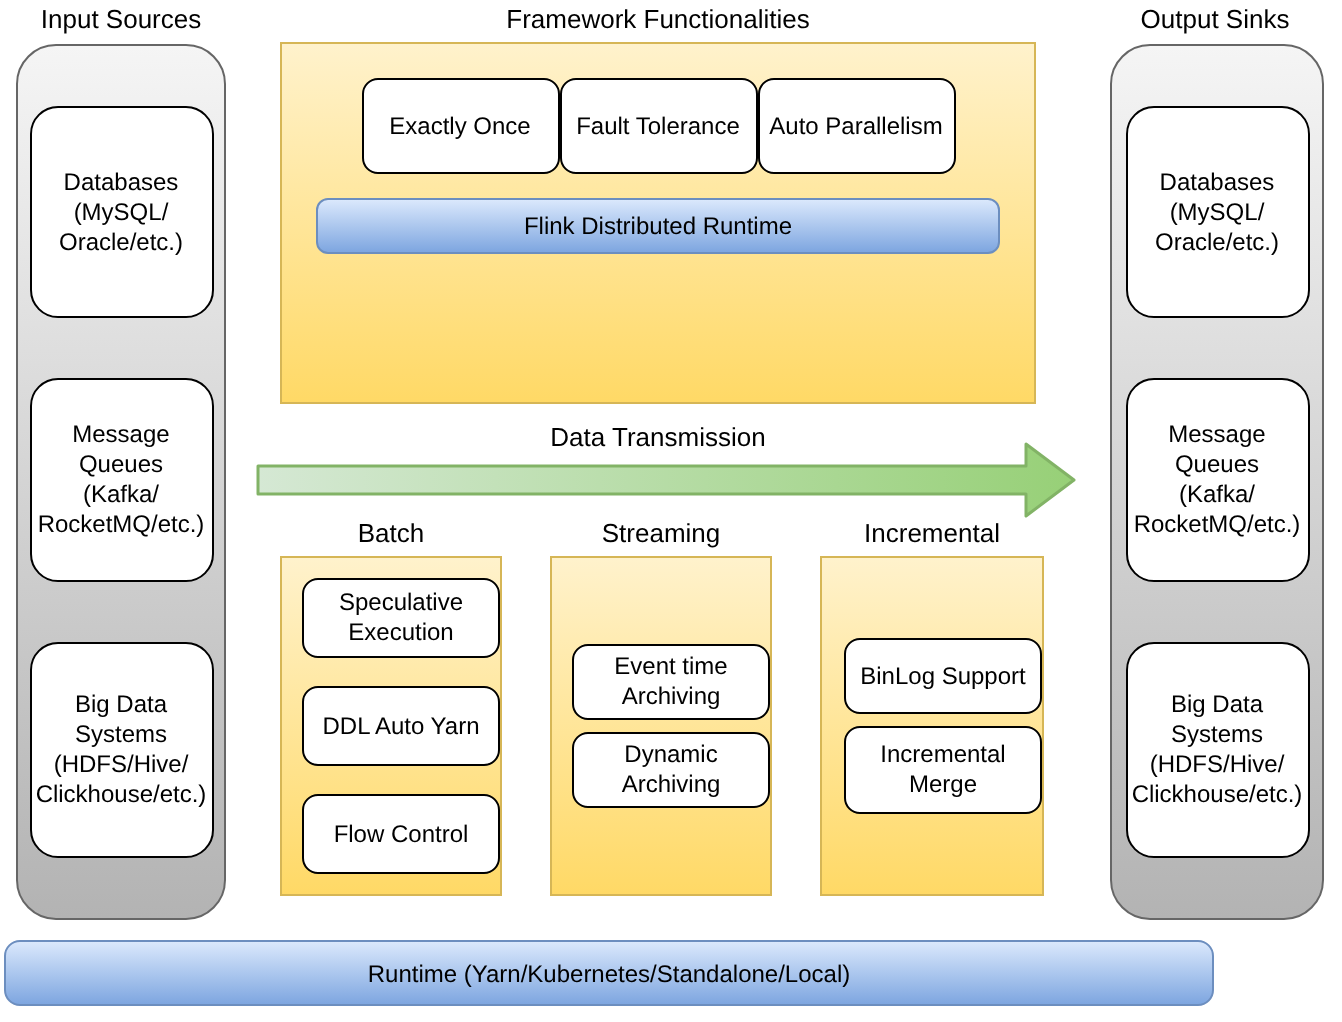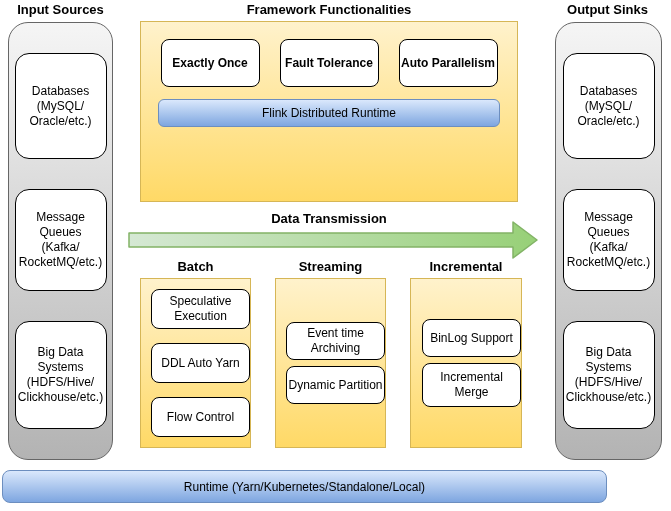--- a/index.html
+++ b/index.html
@@ -3,41 +3,40 @@
 <meta charset="utf-8">
 <style>
   html,body{margin:0;padding:0;background:#fff;}
   .canvas{
     position:relative;width:671px;height:511px;background:#fff;overflow:hidden;
     font-family:"Liberation Sans","DejaVu Sans",sans-serif;color:#000;
   }
   .title{
     position:absolute;text-align:center;font-size:13px;line-height:15px;
     white-space:nowrap;
-    font-weight:bold;
   }
   
   .side-container{
     position:absolute;top:22px;width:105px;height:438px;box-sizing:border-box;
     border:1px solid var(--gray-border);border-radius:20px;
     background:linear-gradient(180deg,var(--gray-light) 0%,var(--gray-dark) 100%);
     display:flex;flex-direction:column;justify-content:space-evenly;align-items:center;
   }
   .node{
     width:92px;box-sizing:border-box;background:#fff;border:1.5px solid #000;
     border-radius:14px;display:flex;align-items:center;justify-content:center;
     text-align:center;font-size:12px;line-height:15px;white-space:pre-line;padding:16px 1px;
   }
   
   .fw-container{
     position:absolute;left:140px;top:21px;width:378px;height:181px;box-sizing:border-box;
     border:1px solid var(--yellow-border);
     background:linear-gradient(180deg,var(--yellow-light) 0%,var(--yellow-dark) 100%);
   }
-  .fw-row{display:flex;justify-content:center;gap:20px;font-weight:bold;}
+  .fw-row{display:flex;justify-content:center;}
   .fw-row.r1{margin-top:17px;}
   .fw-row.r2{margin-top:11px;}
   .feature{
     width:99px;height:48px;box-sizing:border-box;background:#fff;border:1.5px solid #000;
     border-radius:8px;display:flex;align-items:center;justify-content:center;
     text-align:center;font-size:12px;line-height:15px;white-space:pre-line;
   }
   .flink-bar{
     width:342px;height:28px;box-sizing:border-box;margin:12px auto 0;
     border:1px solid var(--blue-border);border-radius:6px;
@@ -117,21 +116,21 @@
     <div class="mode-item" style="height:40px">Speculative
 Execution</div>
     <div class="mode-item" style="height:40px">DDL Auto Yarn</div>
     <div class="mode-item" style="height:40px">Flow Control</div>
   </div>
 
   <div class="title" style="left:275px;top:259px;width:111px">Streaming</div>
   <div class="mode-container centered" style="left:275px;width:111px">
     <div class="mode-item" style="height:38px">Event time
 Archiving</div>
-    <div class="mode-item" style="height:38px">Dynamic Partition</div>
+    <div class="mode-item" style="height:38px">Dynamic Archiving</div>
   </div>
 
   <div class="title" style="left:410px;top:259px;width:112px">Incremental</div>
   <div class="mode-container centered" style="left:410px;width:112px">
     <div class="mode-item" style="height:38px">BinLog Support</div>
     <div class="mode-item" style="height:44px">Incremental
 Merge</div>
   </div>
 
   <div class="title" style="left:551px;top:2px;width:113px">Output Sinks</div>

